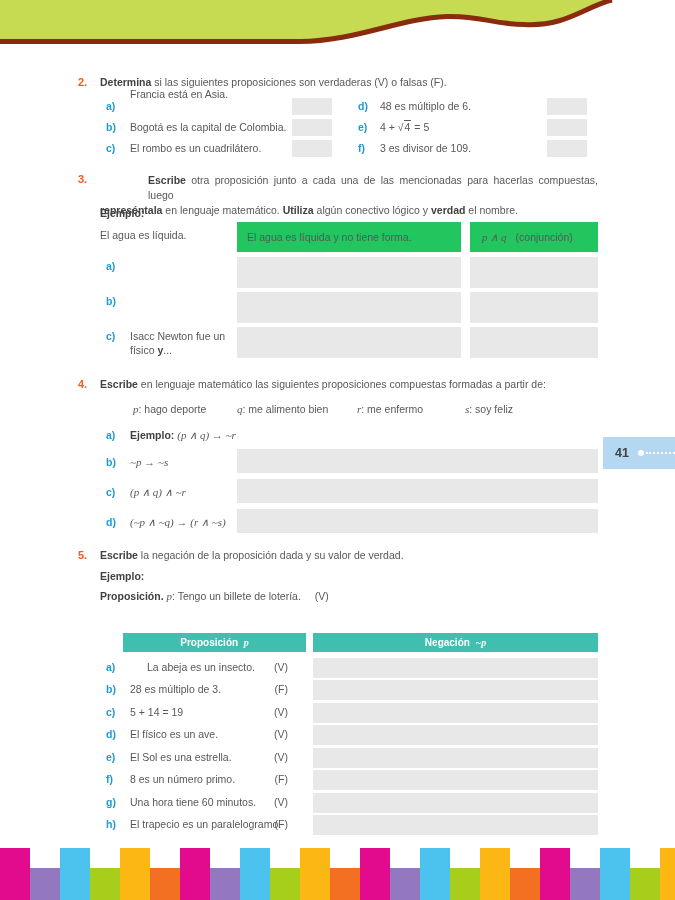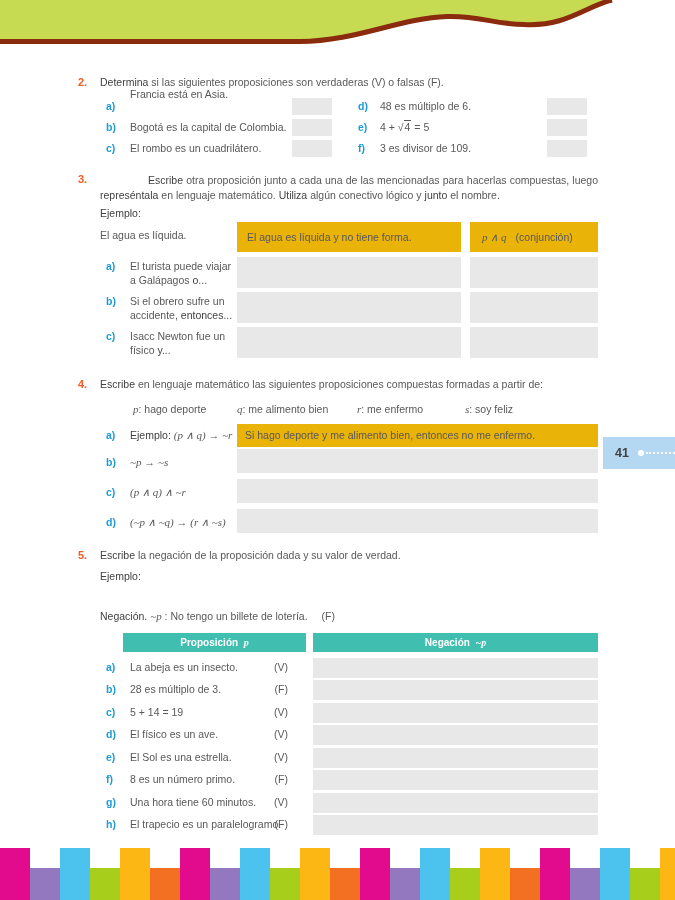--- a/index.html
+++ b/index.html
@@ -3,23 +3,23 @@
 <meta charset="utf-8">
 <style>
   html,body{margin:0;padding:0;background:#fff;}
   .page{position:relative;width:675px;height:900px;background:#fff;overflow:hidden;
         font-family:"Liberation Sans",sans-serif;color:#58585A;font-size:10.5px;}
   .abs{position:absolute;}
   .num{position:absolute;font-weight:bold;color:#F15B22;font-size:11px;}
   .lbl{position:absolute;font-weight:bold;color:#1E9BD7;font-size:10.5px;}
   .txt{position:absolute;color:#58585A;font-size:10.5px;white-space:nowrap;}
   .wrap{white-space:normal;}
-  .b{font-weight:normal;color:#414042;}
+  .b{font-weight:bold;color:#414042;}
   .box{position:absolute;background:#E8E8E8;}
-  .mint{position:absolute;background:#eab308;color:#58585A;font-size:10.5px;}
+  .mint{position:absolute;background:#22c55e;color:#58585A;font-size:10.5px;}
   .math{font-family:"Liberation Serif",serif;font-style:italic;font-size:11px;}
   .jline{display:block;text-align:justify;text-align-last:justify;padding-left:48px;}
   .line2{display:block;}
   .rad{border-top:1px solid #58585A;padding:0 1px;}
   .tab{position:absolute;left:603px;top:437px;width:72px;height:32px;display:flex;
        align-items:center;padding-left:12px;box-sizing:border-box;}
   .tab-num{font-weight:bold;color:#414042;font-size:12.5px;margin-right:9px;}
   .tab-dot{width:6px;height:6px;border-radius:50%;background:#fff;flex:none;}
   .tab-dots{flex:1;border-top:2px dotted #fff;margin-left:2px;}
   .thead{position:absolute;height:19px;line-height:19px;text-align:center;color:#fff;
@@ -62,41 +62,33 @@
   <div class="txt" style="left:380px;top:121px"><span>4 + </span><span>√</span><span class="rad">4</span><span> = 5</span></div>
   <div class="box" style="left:547px;top:119px;width:40px;height:17px"></div>
 
   <div class="lbl" style="left:358px;top:142px">f)</div>
   <div class="txt" style="left:380px;top:142px">3 es divisor de 109.</div>
   <div class="box" style="left:547px;top:140px;width:40px;height:17px"></div>
 
   <div class="num" style="left:78px;top:173px">3.</div>
   <div class="txt wrap" style="left:100px;top:173px;width:498px;line-height:15px">
     <span class="jline"><span class="b">Escribe</span><span> otra proposición junto a cada una de las mencionadas para hacerlas compuestas, luego</span></span>
-    <span class="line2"><span class="b">represéntala</span><span> en lenguaje matemático. </span><span class="b">Utiliza</span><span> algún conectivo lógico y </span><span class="b">junto</span><span> el nombre.</span></span>
+    <span class="line2"><span class="b">represéntala</span><span> en lenguaje matemático. </span><span class="b">Utiliza</span><span> algún conectivo lógico y </span><span class="b">verdad</span><span> el nombre.</span></span>
   </div>
   <div class="txt b" style="left:100px;top:207px">Ejemplo:</div>
 
   <div class="txt" style="left:100px;top:229px">El agua es líquida.</div>
   <div class="mint" style="left:237px;top:222px;width:224px;height:30px;line-height:30px;padding-left:10px;box-sizing:border-box;white-space:nowrap">El agua es líquida y no tiene forma.</div>
   <div class="mint" style="left:470px;top:222px;width:128px;height:30px;line-height:30px;padding-left:12px;box-sizing:border-box;white-space:nowrap"><span class="math">p ∧ q</span><span style="margin-left:9px">(conjunción)</span></div>
 
   <div class="lbl" style="left:106px;top:260px">a)</div>
-  <div class="txt il2" style="left:130px;top:260px">
-      <span style="display:block">El turista puede viajar</span>
-      <span style="display:block"><span>a Galápagos </span><span class="b">o</span><span>...</span></span>
-    </div>
   <div class="box" style="left:237px;top:257px;width:224px;height:31px"></div>
   <div class="box" style="left:470px;top:257px;width:128px;height:31px"></div>
 
   <div class="lbl" style="left:106px;top:295px">b)</div>
-  <div class="txt il2" style="left:130px;top:295px">
-      <span style="display:block">Si el obrero sufre un</span>
-      <span style="display:block"><span>accidente, </span><span class="b">entonces</span><span>...</span></span>
-    </div>
   <div class="box" style="left:237px;top:292px;width:224px;height:31px"></div>
   <div class="box" style="left:470px;top:292px;width:128px;height:31px"></div>
 
   <div class="lbl" style="left:106px;top:330px">c)</div>
   <div class="txt il2" style="left:130px;top:330px">
       <span style="display:block">Isacc Newton fue un</span>
       <span style="display:block"><span>físico </span><span class="b">y</span><span>...</span></span>
     </div>
   <div class="box" style="left:237px;top:327px;width:224px;height:31px"></div>
   <div class="box" style="left:470px;top:327px;width:128px;height:31px"></div>
@@ -104,21 +96,20 @@
   <div class="num" style="left:78px;top:378px">4.</div>
   <div class="txt" style="left:100px;top:378px"><span class="b">Escribe</span><span> en lenguaje matemático las siguientes proposiciones compuestas formadas a partir de:</span></div>
 
   <div class="txt" style="left:133px;top:403px"><span class="math">p</span><span>: hago deporte</span></div>
   <div class="txt" style="left:237px;top:403px"><span class="math">q</span><span>: me alimento bien</span></div>
   <div class="txt" style="left:357px;top:403px"><span class="math">r</span><span>: me enfermo</span></div>
   <div class="txt" style="left:465px;top:403px"><span class="math">s</span><span>: soy feliz</span></div>
 
   <div class="lbl" style="left:106px;top:429px">a)</div>
   <div class="txt" style="left:130px;top:429px"><span class="b">Ejemplo:</span> <span class="math">(p ∧ q) → ~r</span></div>
-  <div class="mint" style="left:237px;top:424px;width:361px;height:23px;line-height:23px;padding-left:8px;box-sizing:border-box;white-space:nowrap">Si hago deporte y me alimento bien, entonces no me enfermo.</div>
 
   <div class="lbl" style="left:106px;top:456px">b)</div>
   <div class="txt math" style="left:130px;top:456px">~p → ~s</div>
   <div class="box" style="left:237px;top:449px;width:361px;height:24px"></div>
 
   <div class="lbl" style="left:106px;top:486px">c)</div>
   <div class="txt math" style="left:130px;top:486px">(p ∧ q) ∧ ~r</div>
   <div class="box" style="left:237px;top:479px;width:361px;height:24px"></div>
 
   <div class="lbl" style="left:106px;top:516px">d)</div>
@@ -127,27 +118,27 @@
 
   <div class="tab" style="background:#B4D8F2">
     <span class="tab-num">41</span>
     <span class="tab-dot"></span>
     <span class="tab-dots"></span>
   </div>
 
   <div class="num" style="left:78px;top:549px">5.</div>
   <div class="txt" style="left:100px;top:549px"><span class="b">Escribe</span><span> la negación de la proposición dada y su valor de verdad.</span></div>
   <div class="txt b" style="left:100px;top:570px">Ejemplo:</div>
-  <div class="txt" style="left:100px;top:610px"><span class="b">Negación.</span> <span class="math">~p</span><span> : No tengo un billete de lotería.</span><span style="margin-left:14px">(F)</span></div>
+  <div class="txt" style="left:100px;top:590px"><span class="b">Proposición.</span> <span class="math">p</span><span>: Tengo un billete de lotería.</span><span style="margin-left:14px">(V)</span></div>
 
   <div class="thead" style="left:313px;top:633px;width:285px;background:#40BFB0"><span>Negación</span>&nbsp;&nbsp;<span class="math" style="font-size:10px">~p</span></div>
   <div class="thead" style="left:123px;top:633px;width:183px;background:#40BFB0"><span>Proposición</span>&nbsp;&nbsp;<span class="math" style="font-size:10px">p</span></div>
 
   <div class="lbl" style="left:106px;top:661px">a)</div>
-  <div class="txt" style="left:130px;top:661px">La abeja es un insecto.</div>
+  <div class="txt" style="left:147px;top:661px">La abeja es un insecto.</div>
   <div class="val" style="left:250px;top:661px">(V)</div>
   <div class="box" style="left:313px;top:658px;width:285px;height:20px"></div>
 
   <div class="lbl" style="left:106px;top:683px">b)</div>
   <div class="txt" style="left:130px;top:683px">28 es múltiplo de 3.</div>
   <div class="val" style="left:250px;top:683px">(F)</div>
   <div class="box" style="left:313px;top:680px;width:285px;height:20px"></div>
 
   <div class="lbl" style="left:106px;top:706px">c)</div>
   <div class="txt" style="left:130px;top:706px">5 + 14 = 19</div>

